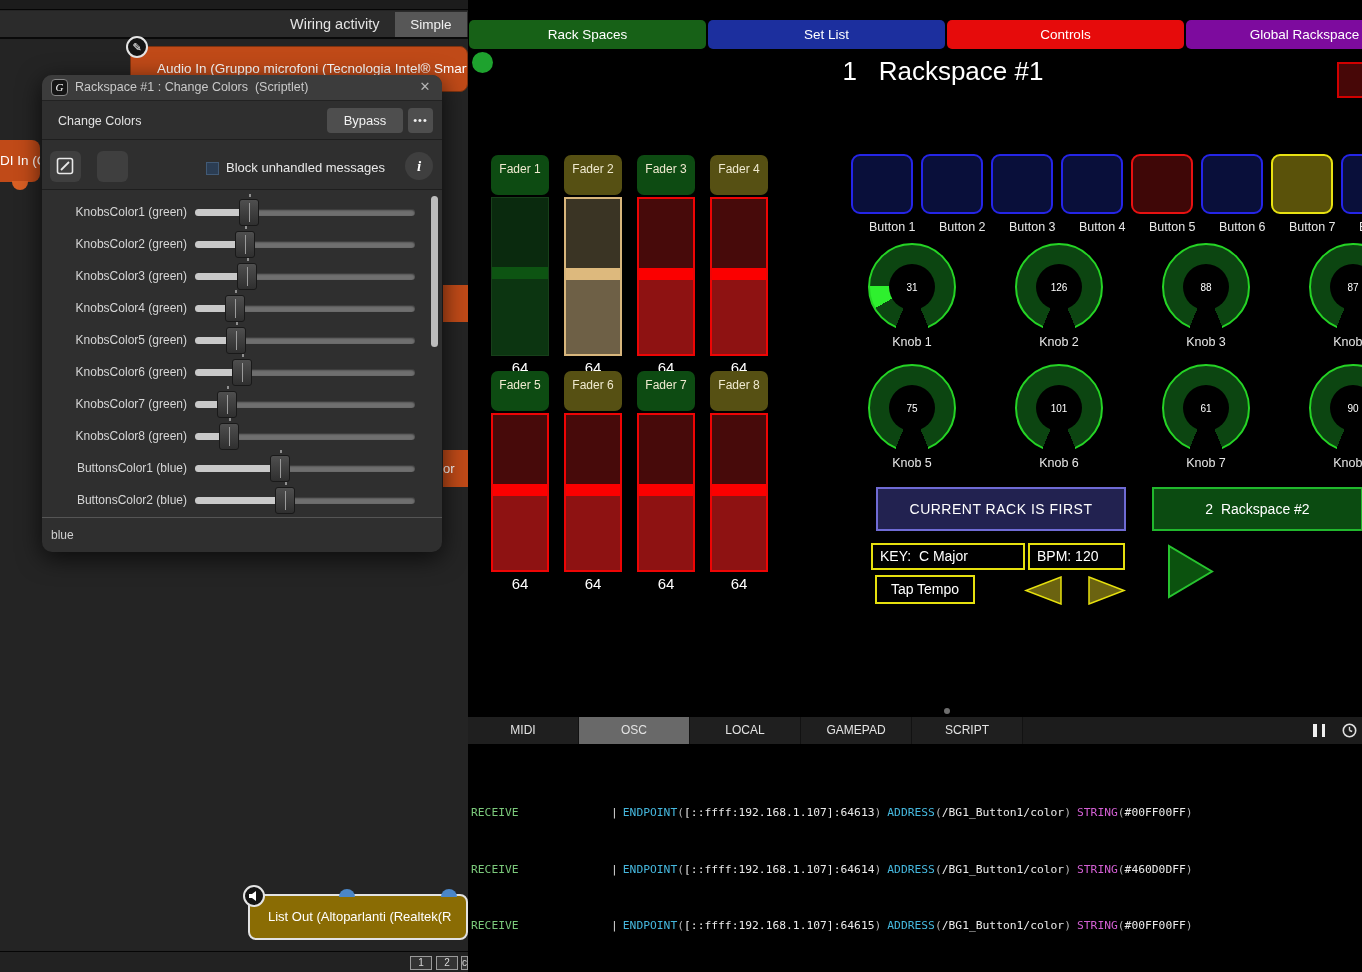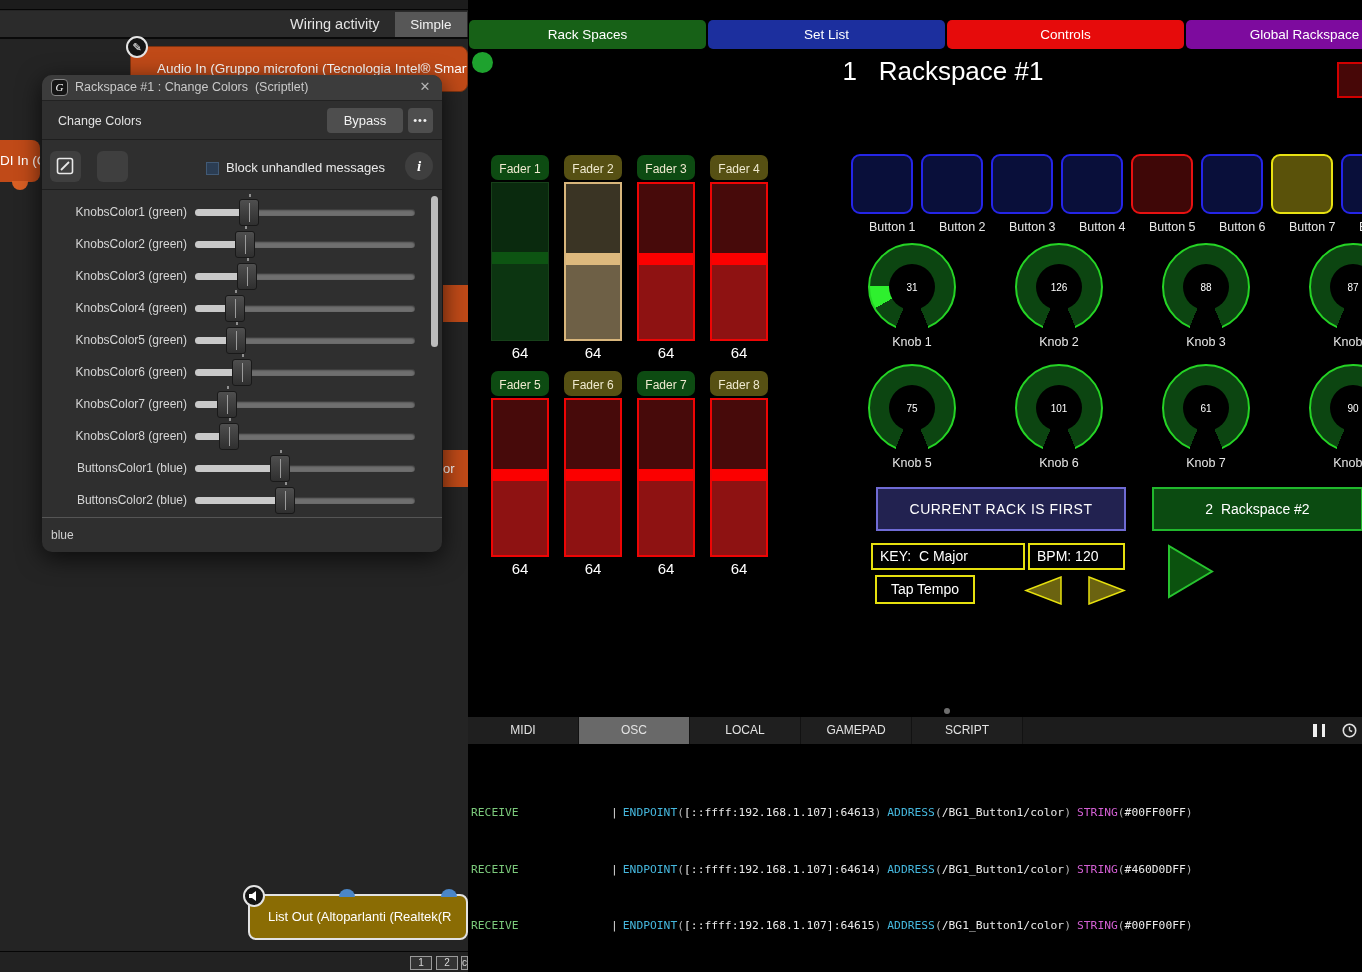--- a/index.html
+++ b/index.html
@@ -59,21 +59,21 @@
   
   #panel { position:absolute; left:468px; top:0; width:894px; height:972px; background:#000; overflow:hidden; }
   .tabs { position:absolute; left:1px; top:20px; height:29px; display:flex; gap:2px; }
   .tab { flex:0 0 237px; height:29px; border-radius:5px; color:#fff; font-size:13.5px; text-align:center; line-height:29px; background:var(--tabbg); }
   .green-dot { position:absolute; left:4px; top:52px; width:21px; height:21px; border-radius:50%; background:#1ea22e; }
   .rs-title { position:absolute; left:0; top:56px; width:894px; text-align:center; color:#fff; font-size:26px; white-space:pre; padding-left:56px; }
   .red-frag { position:absolute; left:869px; top:62px; width:26px; height:36px; background:#470707; border:2px solid #d10000; border-right:none; }
 
   .faders { position:absolute; left:23px; top:155px; width:300px; display:flex; flex-wrap:wrap; column-gap:15px; row-gap:6px; }
   .fader { width:58px; height:210px; }
-  .fader-cap { height:25px; border-radius:7px; font-size:12px; text-align:center; line-height:29px; color:#efe9cf; }
+  .fader-cap { height:40px; border-radius:7px; font-size:12px; text-align:center; line-height:29px; color:#efe9cf; }
   .fader-cap.green { background:#0d4b12; }
   .fader-cap.olive { background:#565013; }
   .fader-body { margin-top:2px; height:159px; display:flex; flex-direction:column; }
   .fader-body.red { border:2px solid #ee0505; }
   .fader-body.red .f-top { background:#470a0a; } .fader-body.red .f-handle { background:#fb0000; } .fader-body.red .f-bot { background:#8e1212; }
   .fader-body.tan { border:2px solid #d8b67c; }
   .fader-body.tan .f-top { background:#3a3424; } .fader-body.tan .f-handle { background:#ddb97d; } .fader-body.tan .f-bot { background:#6e6046; }
   .fader-body.green { border:1px solid #17401a; }
   .fader-body.green .f-top { background:#0a2a0e; } .fader-body.green .f-handle { background:#0d5412; } .fader-body.green .f-bot { background:#0c3511; }
   .f-top { height:69px; } .f-handle { height:12px; } .f-bot { flex:1; }

